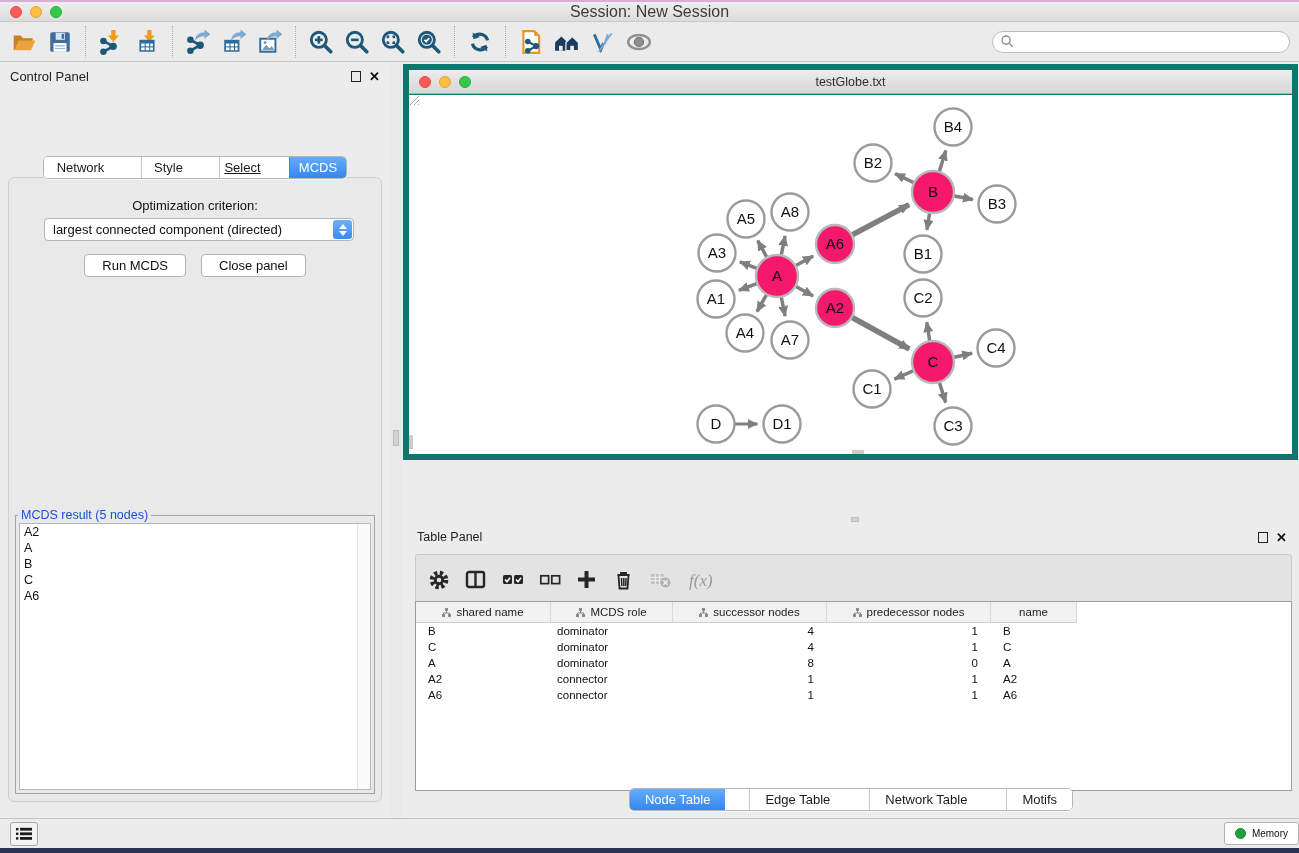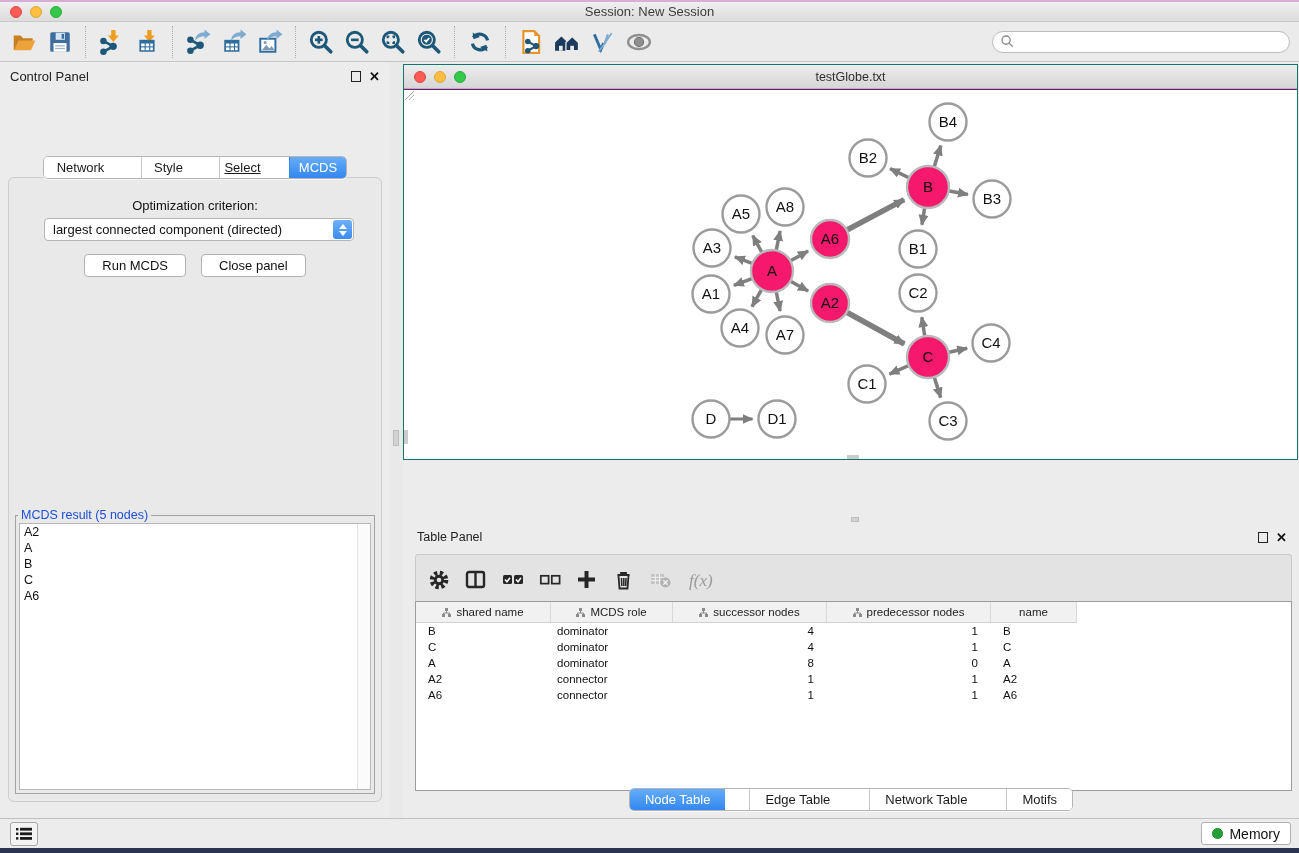--- a/index.html
+++ b/index.html
@@ -8,21 +8,21 @@
   .abs { position:absolute; }
 
   
   #desktop-top { top:0; left:0; right:0; height:2px; background:#d9aed6; }
   #titlebar { top:2px; left:0; right:0; height:20px; background:linear-gradient(#efefef,#dcdcdc); border-bottom:1px solid #c8c8c8; display:flex; align-items:center; }
   .lights { display:flex; gap:8px; margin-left:10px; }
   .light { width:12px; height:12px; border-radius:50%; }
   .light.red { background:#fc5b57; border:1px solid #e14942; }
   .light.yellow { background:#fdbe41; border:1px solid #e0a636; }
   .light.green { background:#35c84a; border:1px solid #2aad3e; }
-  #titlebar .win-title { position:absolute; left:0; right:0; text-align:center; font-size:13px; color:#3c3c3c; }
+  #titlebar .win-title { position:absolute; left:0; right:0; text-align:center; font-size:16px; color:#3c3c3c; }
 
   
   #main-toolbar { top:22px; left:0; right:0; height:40px; background:#ebebeb; border-bottom:1px solid #c6c6c6; display:flex; align-items:center; padding-left:6px; }
   .tb-btn { width:36px; height:34px; display:flex; align-items:center; justify-content:center; background:transparent; border:none; }
   .tb-sep { width:1px; height:32px; border-left:1px dotted #adadad; margin:0 7px; }
   #search-box { margin-left:auto; margin-right:9px; width:298px; height:22px; background:#fff; border:1px solid #bdbdbd; border-radius:12px; display:flex; align-items:center; padding-left:7px; }
   #search-box input { border:none; outline:none; flex:1; font-size:12px; background:transparent; height:18px; }
 
   
   #control-panel { left:0; top:62px; width:390px; bottom:35px; background:#ececec; }
@@ -52,21 +52,21 @@
   #result-scroll { position:absolute; right:0; top:0; bottom:0; width:13px; background:#fbfbfb; border-left:1px solid #e3e3e3; }
 
   
   #v-divider { left:390px; width:13px; top:62px; bottom:35px; background:#e9e9e9; }
   #v-divider .thumb { position:absolute; left:3px; top:368px; width:6px; height:16px; background:#d2d2d2; border:1px solid #bdbdbd; }
 
   
   #right-col { left:403px; right:0; top:62px; bottom:35px; }
 
   
-  #net-frame { left:0; right:1px; top:2px; height:396px; border:1px solid #0f766e; background:#701a75; }
+  #net-frame { left:0; right:1px; top:2px; height:396px; border:6px solid #0f766e; background:#0f766e; }
   #net-titlebar { height:24px; background:linear-gradient(#ededed,#d6d6d6); border-bottom:1px solid #b3b3b3; display:flex; align-items:center; position:relative; }
   #net-titlebar .win-title { position:absolute; left:0; right:0; text-align:center; font-size:12.5px; color:#2e2e2e; }
   #net-canvas { position:absolute; left:0; right:0; top:25px; bottom:0; background:#fff; }
   #net-canvas svg { position:absolute; left:0; top:0; }
   #net-grip { position:absolute; right:2px; bottom:2px; width:11px; height:11px; }
   .scroll-dot-v { position:absolute; left:0; top:340px; width:4px; height:14px; background:#cccccc; }
   .scroll-dot-h { position:absolute; left:443px; bottom:0; width:12px; height:4px; background:#cccccc; }
 
   
   #tp-divider { left:0; right:0; top:454px; height:7px; }
@@ -85,21 +85,21 @@
   .t-row { height:16px; }
   .t-row .cell { font-size:11.5px; line-height:16px; white-space:nowrap; overflow:hidden; color:#111; }
   .al { padding-left:12px; text-align:left; }
   .al2 { padding-left:6px; text-align:left; }
   .ar { padding-right:13px; text-align:right; }
   #tp-tabs { position:absolute; left:0; right:0; bottom:7px; display:flex; justify-content:center; }
 
   
   #status-bar { left:0; right:0; bottom:5px; height:30px; background:#ececec; border-top:1px solid #c2c2c2; display:flex; align-items:center; }
   #tasks-btn { margin-left:10px; width:28px; height:24px; background:#f3f3f3; border:1px solid #a8a8a8; border-radius:3px; display:flex; align-items:center; justify-content:center; }
-  #memory-btn { margin-left:auto; margin-right:8px; height:23px; background:#fff; border:1px solid #b0b0b0; border-radius:3px; display:flex; align-items:center; gap:6px; padding:0 10px; font-size:14px; color:#111; }
+  #memory-btn { margin-left:auto; margin-right:0; height:23px; background:#fff; border:1px solid #b0b0b0; border-radius:3px; display:flex; align-items:center; gap:6px; padding:0 10px; font-size:10px; color:#111; }
   #memory-dot { width:11px; height:11px; border-radius:50%; background:#21a038; border:1px solid #188a2d; }
   #desktop-bottom { left:0; right:0; bottom:0; height:5px; background:#2b3551; }
 </style>
 </head>
 <body>
 
 <div id="desktop-top" class="abs"></div>
 <div id="desktop-bottom" class="abs"></div>
 
 <div id="titlebar" class="abs">

